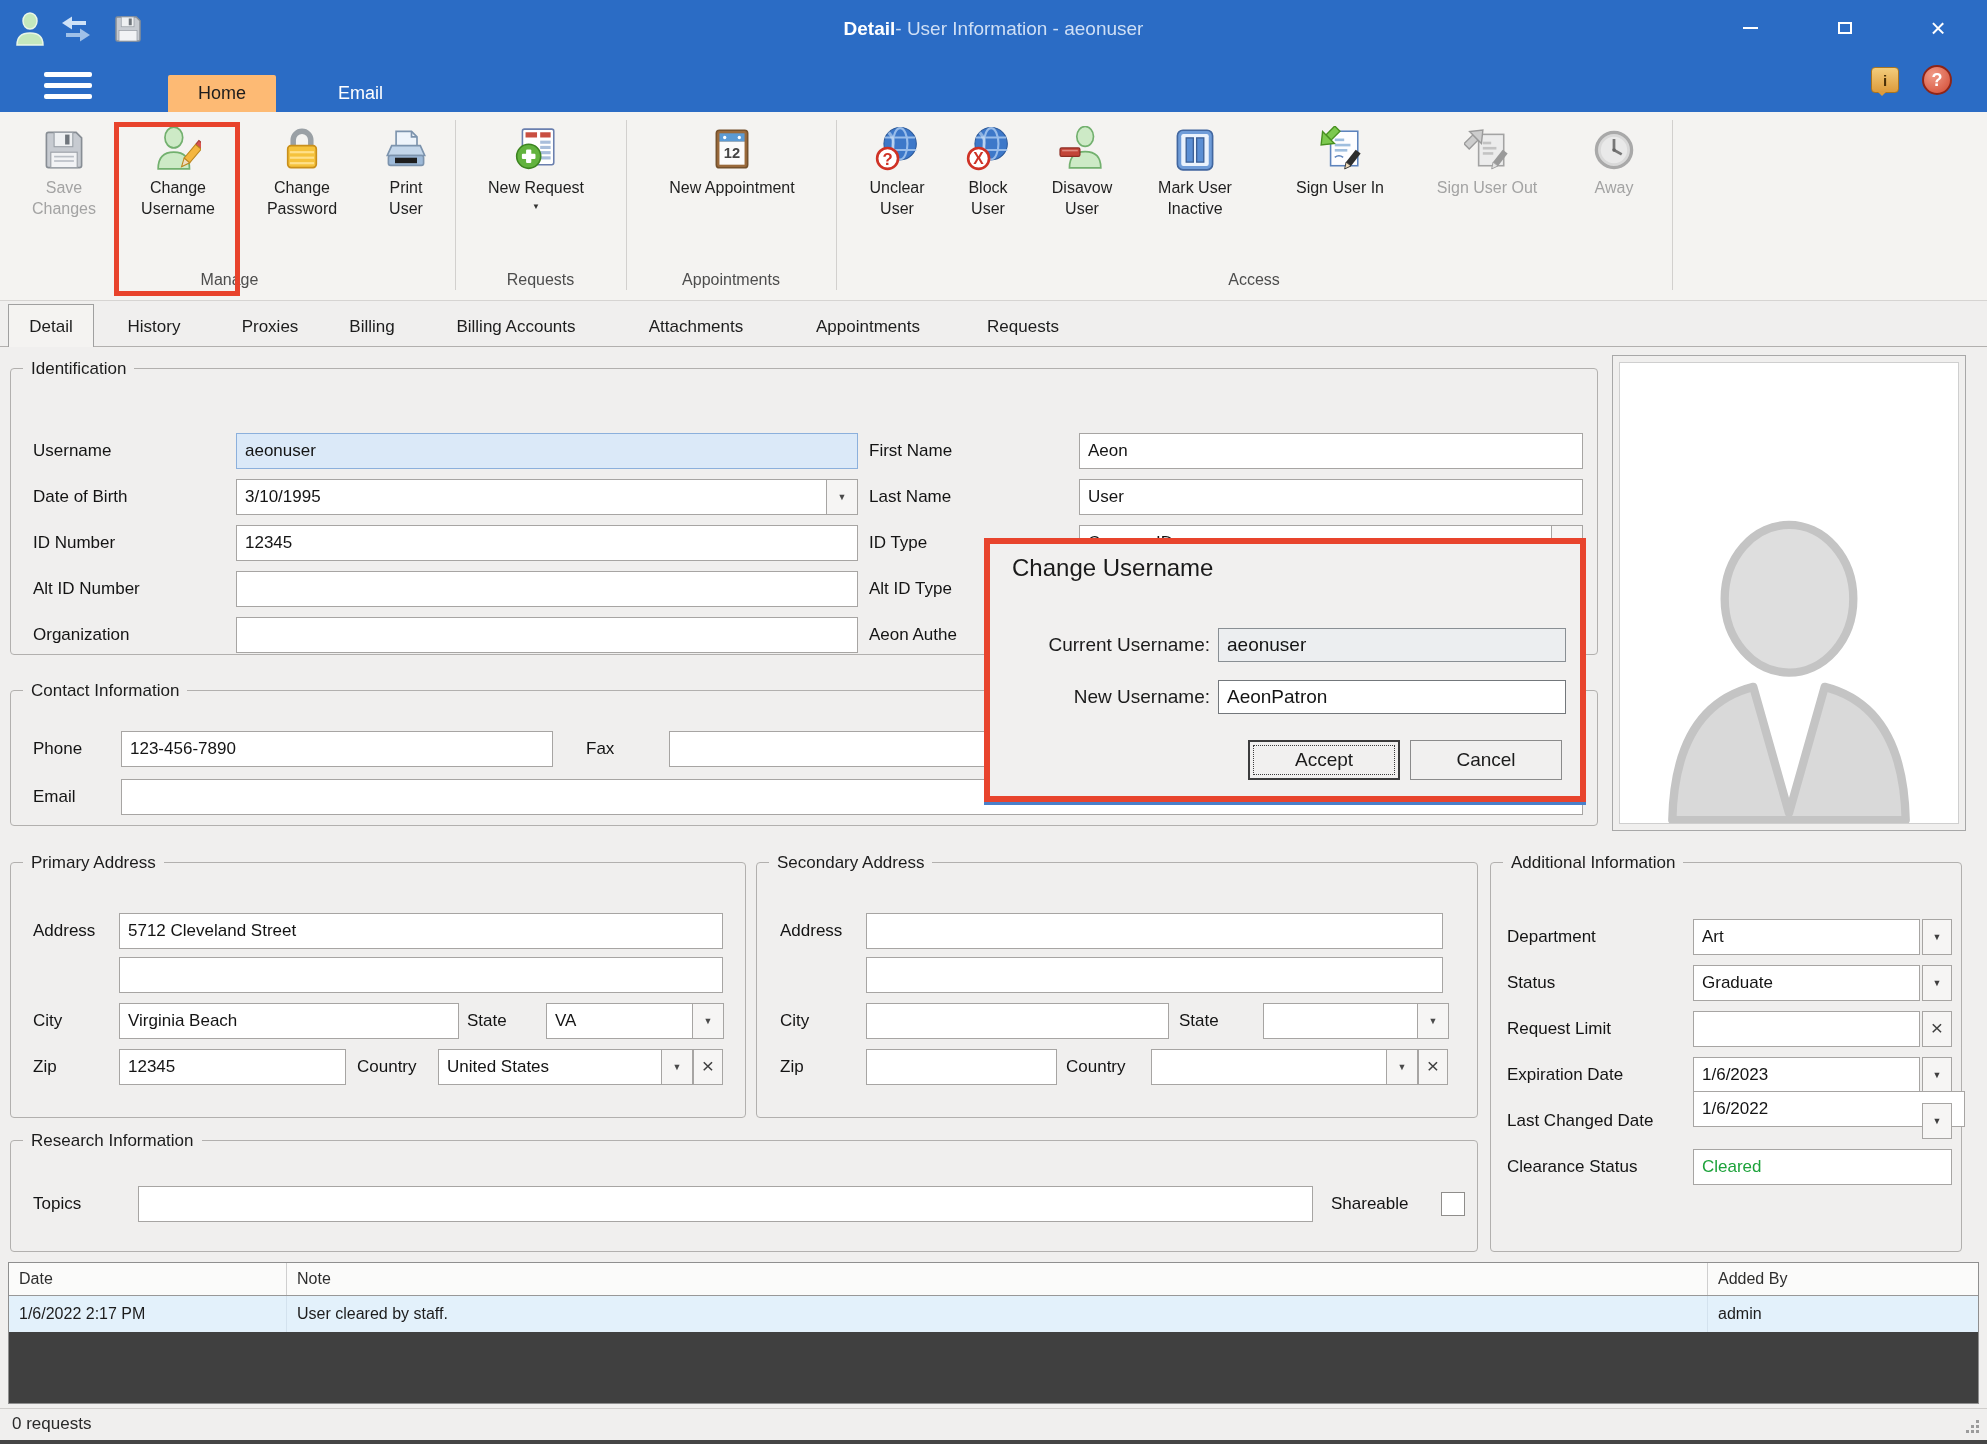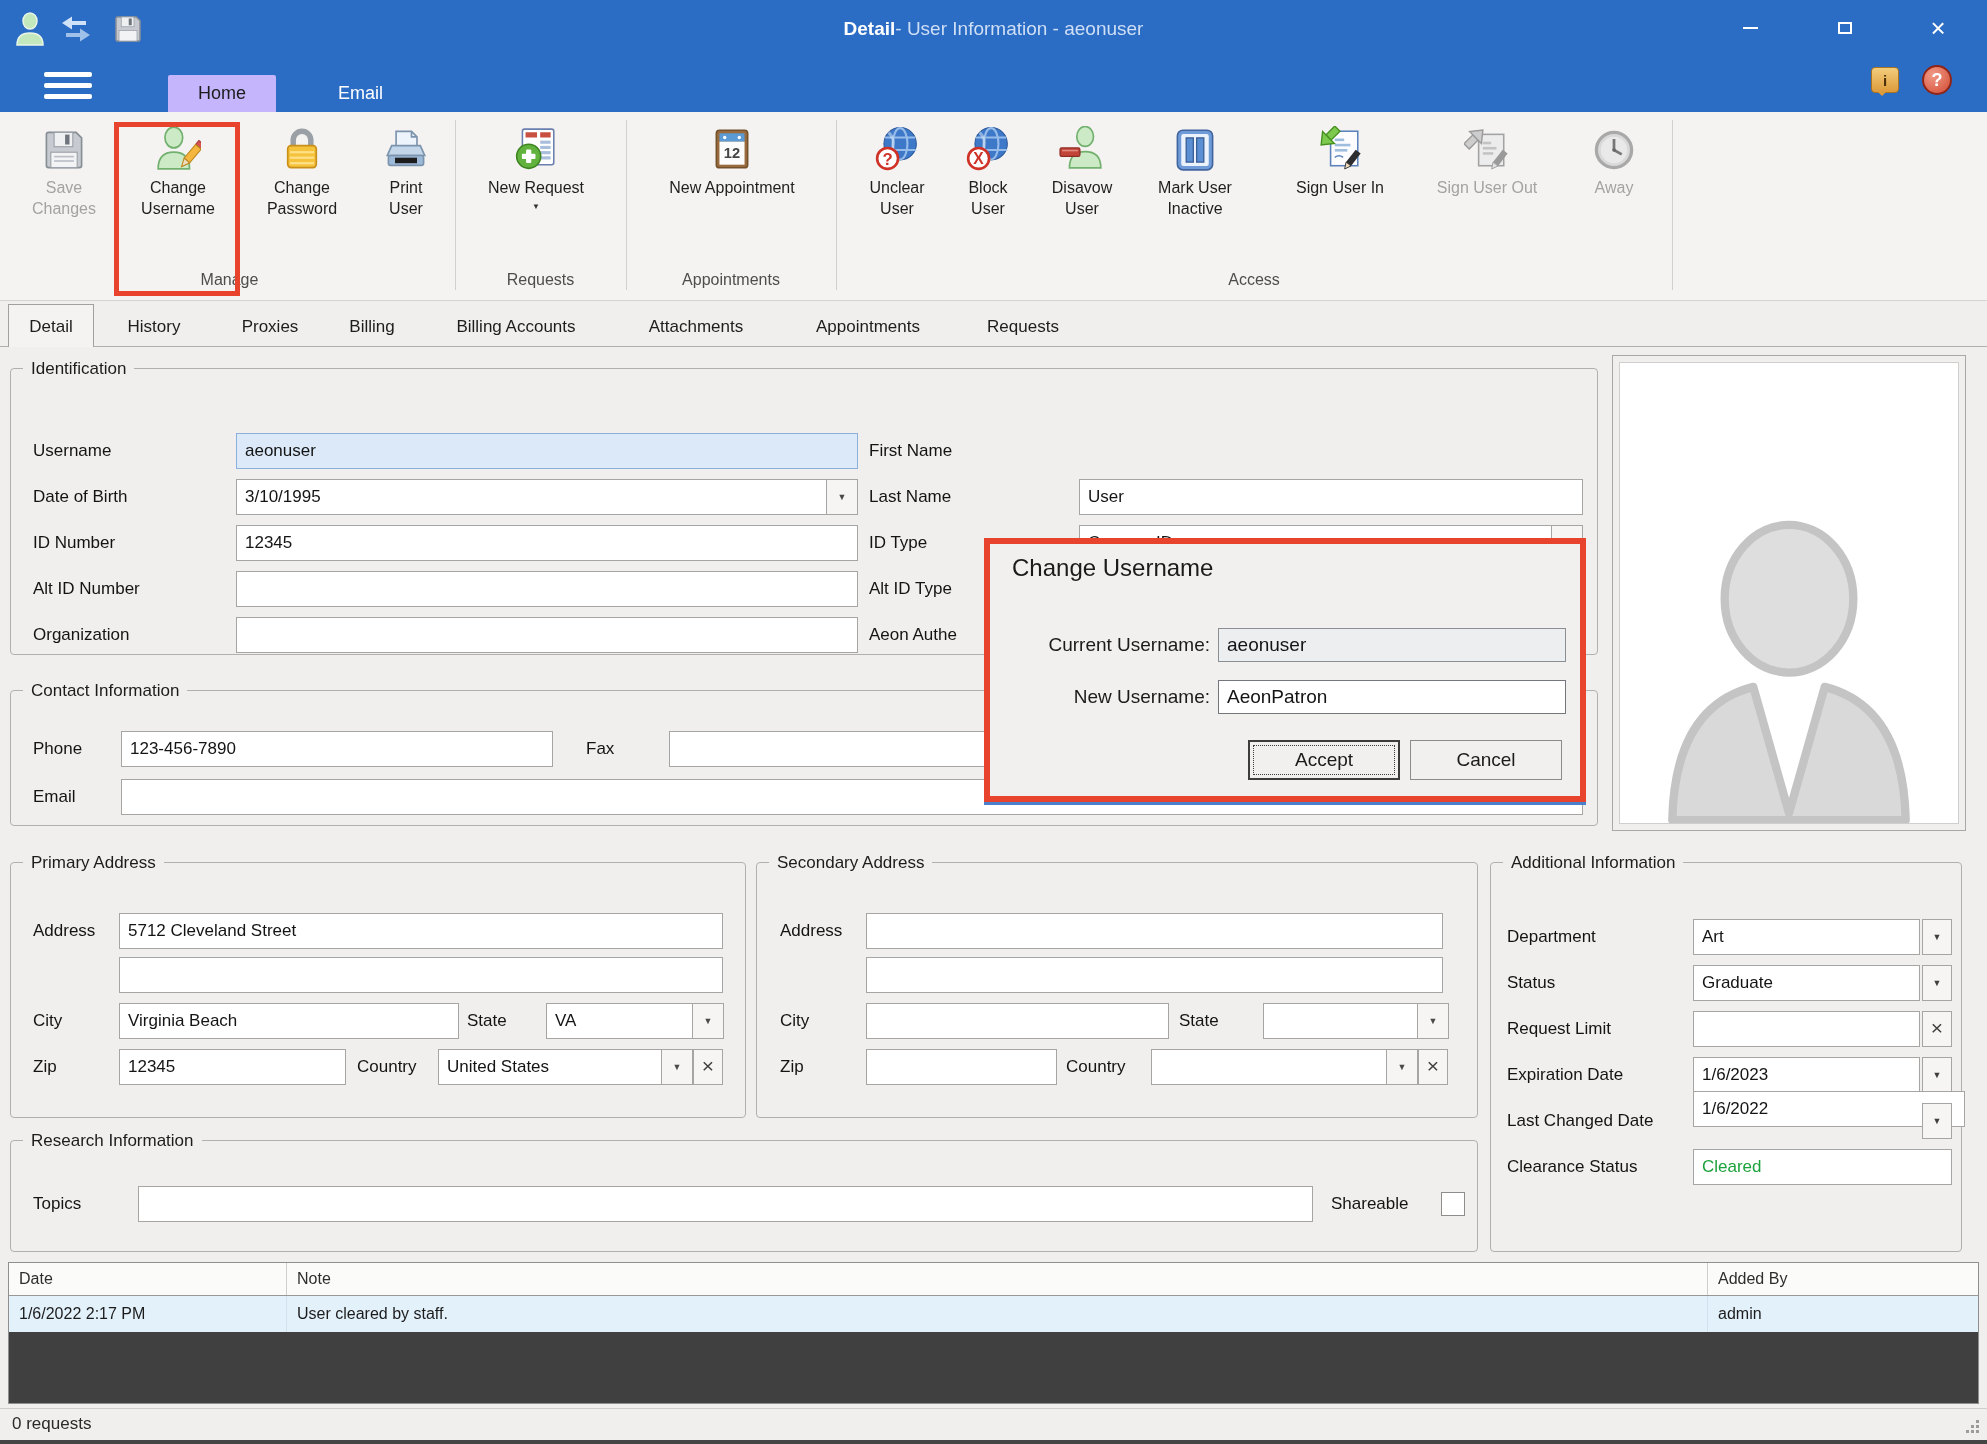--- a/index.html
+++ b/index.html
@@ -12,21 +12,21 @@
   .title{position:absolute;left:0;top:0;width:100%;height:57px;display:flex;align-items:center;justify-content:center;font-size:19px;color:#cfdff5;pointer-events:none;}
   .t-bold{color:#ffffff;font-weight:bold;}
   .winbtn{position:absolute;top:12px;width:34px;height:32px;display:flex;align-items:center;justify-content:center;cursor:pointer;}
   .minbar{width:15px;height:2px;background:#fff;}
   .maxbox{width:14px;height:12px;border:2px solid #fff;box-sizing:border-box;}
   .closex{font-size:26px;color:#fff;line-height:1;}
 
   .hamburger{position:absolute;left:44px;top:15px;width:48px;height:28px;cursor:pointer;}
   .hamburger span{display:block;height:5px;background:#fff;border-radius:2px;margin-bottom:6px;}
   .apptab{position:absolute;top:18px;height:37px;line-height:37px;padding:0 30px;font-size:18px;color:#fff;cursor:pointer;}
-  .apptab.active{background:#c4b5fd;color:#1d1d1d;border-radius:2px 2px 0 0;}
+  .apptab.active{background:#fdba74;color:#1d1d1d;border-radius:2px 2px 0 0;}
   .infoicon{position:absolute;left:1871px;top:10px;width:28px;height:26px;background:linear-gradient(#f3cd7c,#dd9b3c);border:1px solid #a97521;border-radius:4px;color:#4a3008;font-weight:bold;font-size:15px;display:flex;align-items:center;justify-content:center;box-sizing:border-box;cursor:pointer;}
   .infoicon::after{content:"";position:absolute;left:5px;bottom:-9px;border:5px solid transparent;border-top-color:#dd9b3c;}
   .helpicon{position:absolute;left:1922px;top:8px;width:30px;height:30px;border-radius:50%;background:radial-gradient(circle at 35% 30%,#f09a86,#d24a33);border:2px solid #8e2517;color:#fff;font-weight:bold;font-size:18px;display:flex;align-items:center;justify-content:center;box-sizing:border-box;cursor:pointer;}
 
   
   .ribbon{position:absolute;left:0;top:112px;width:100%;height:189px;background:#f4f3f1;border-bottom:1px solid #d6d4d2;box-sizing:border-box;}
   .rbtn{position:absolute;top:6px;height:158px;display:flex;flex-direction:column;align-items:center;cursor:pointer;}
   .ricon{height:52px;display:flex;align-items:flex-end;justify-content:center;margin-top:2px;}
   .rlbl{margin-top:5px;text-align:center;font-size:16px;line-height:21px;color:#1f1f1f;}
   .rlbl span{display:block;white-space:nowrap;}
@@ -434,20 +434,23 @@
     <div class="fld" style="left:225px;top:202px;width:622px;">
         <input value="" style="">
       </div>
 
     <div class="flabel" style="left:22px;top:248px;">Organization</div>
     <div class="fld" style="left:225px;top:248px;width:622px;">
         <input value="" style="">
       </div>
 
     <div class="flabel" style="left:858px;top:64px;">First Name</div>
+    <div class="fld" style="left:1068px;top:64px;width:504px;">
+        <input value="Aeon" style="">
+      </div>
 
     <div class="flabel" style="left:858px;top:110px;">Last Name</div>
     <div class="fld" style="left:1068px;top:110px;width:504px;">
         <input value="User" style="">
       </div>
 
     <div class="flabel" style="left:858px;top:156px;">ID Type</div>
     <div class="fld" style="left:1068px;top:156px;width:504px;">
         <input value="Campus ID" style="">
         <span class="ddbtn">▼</span>

